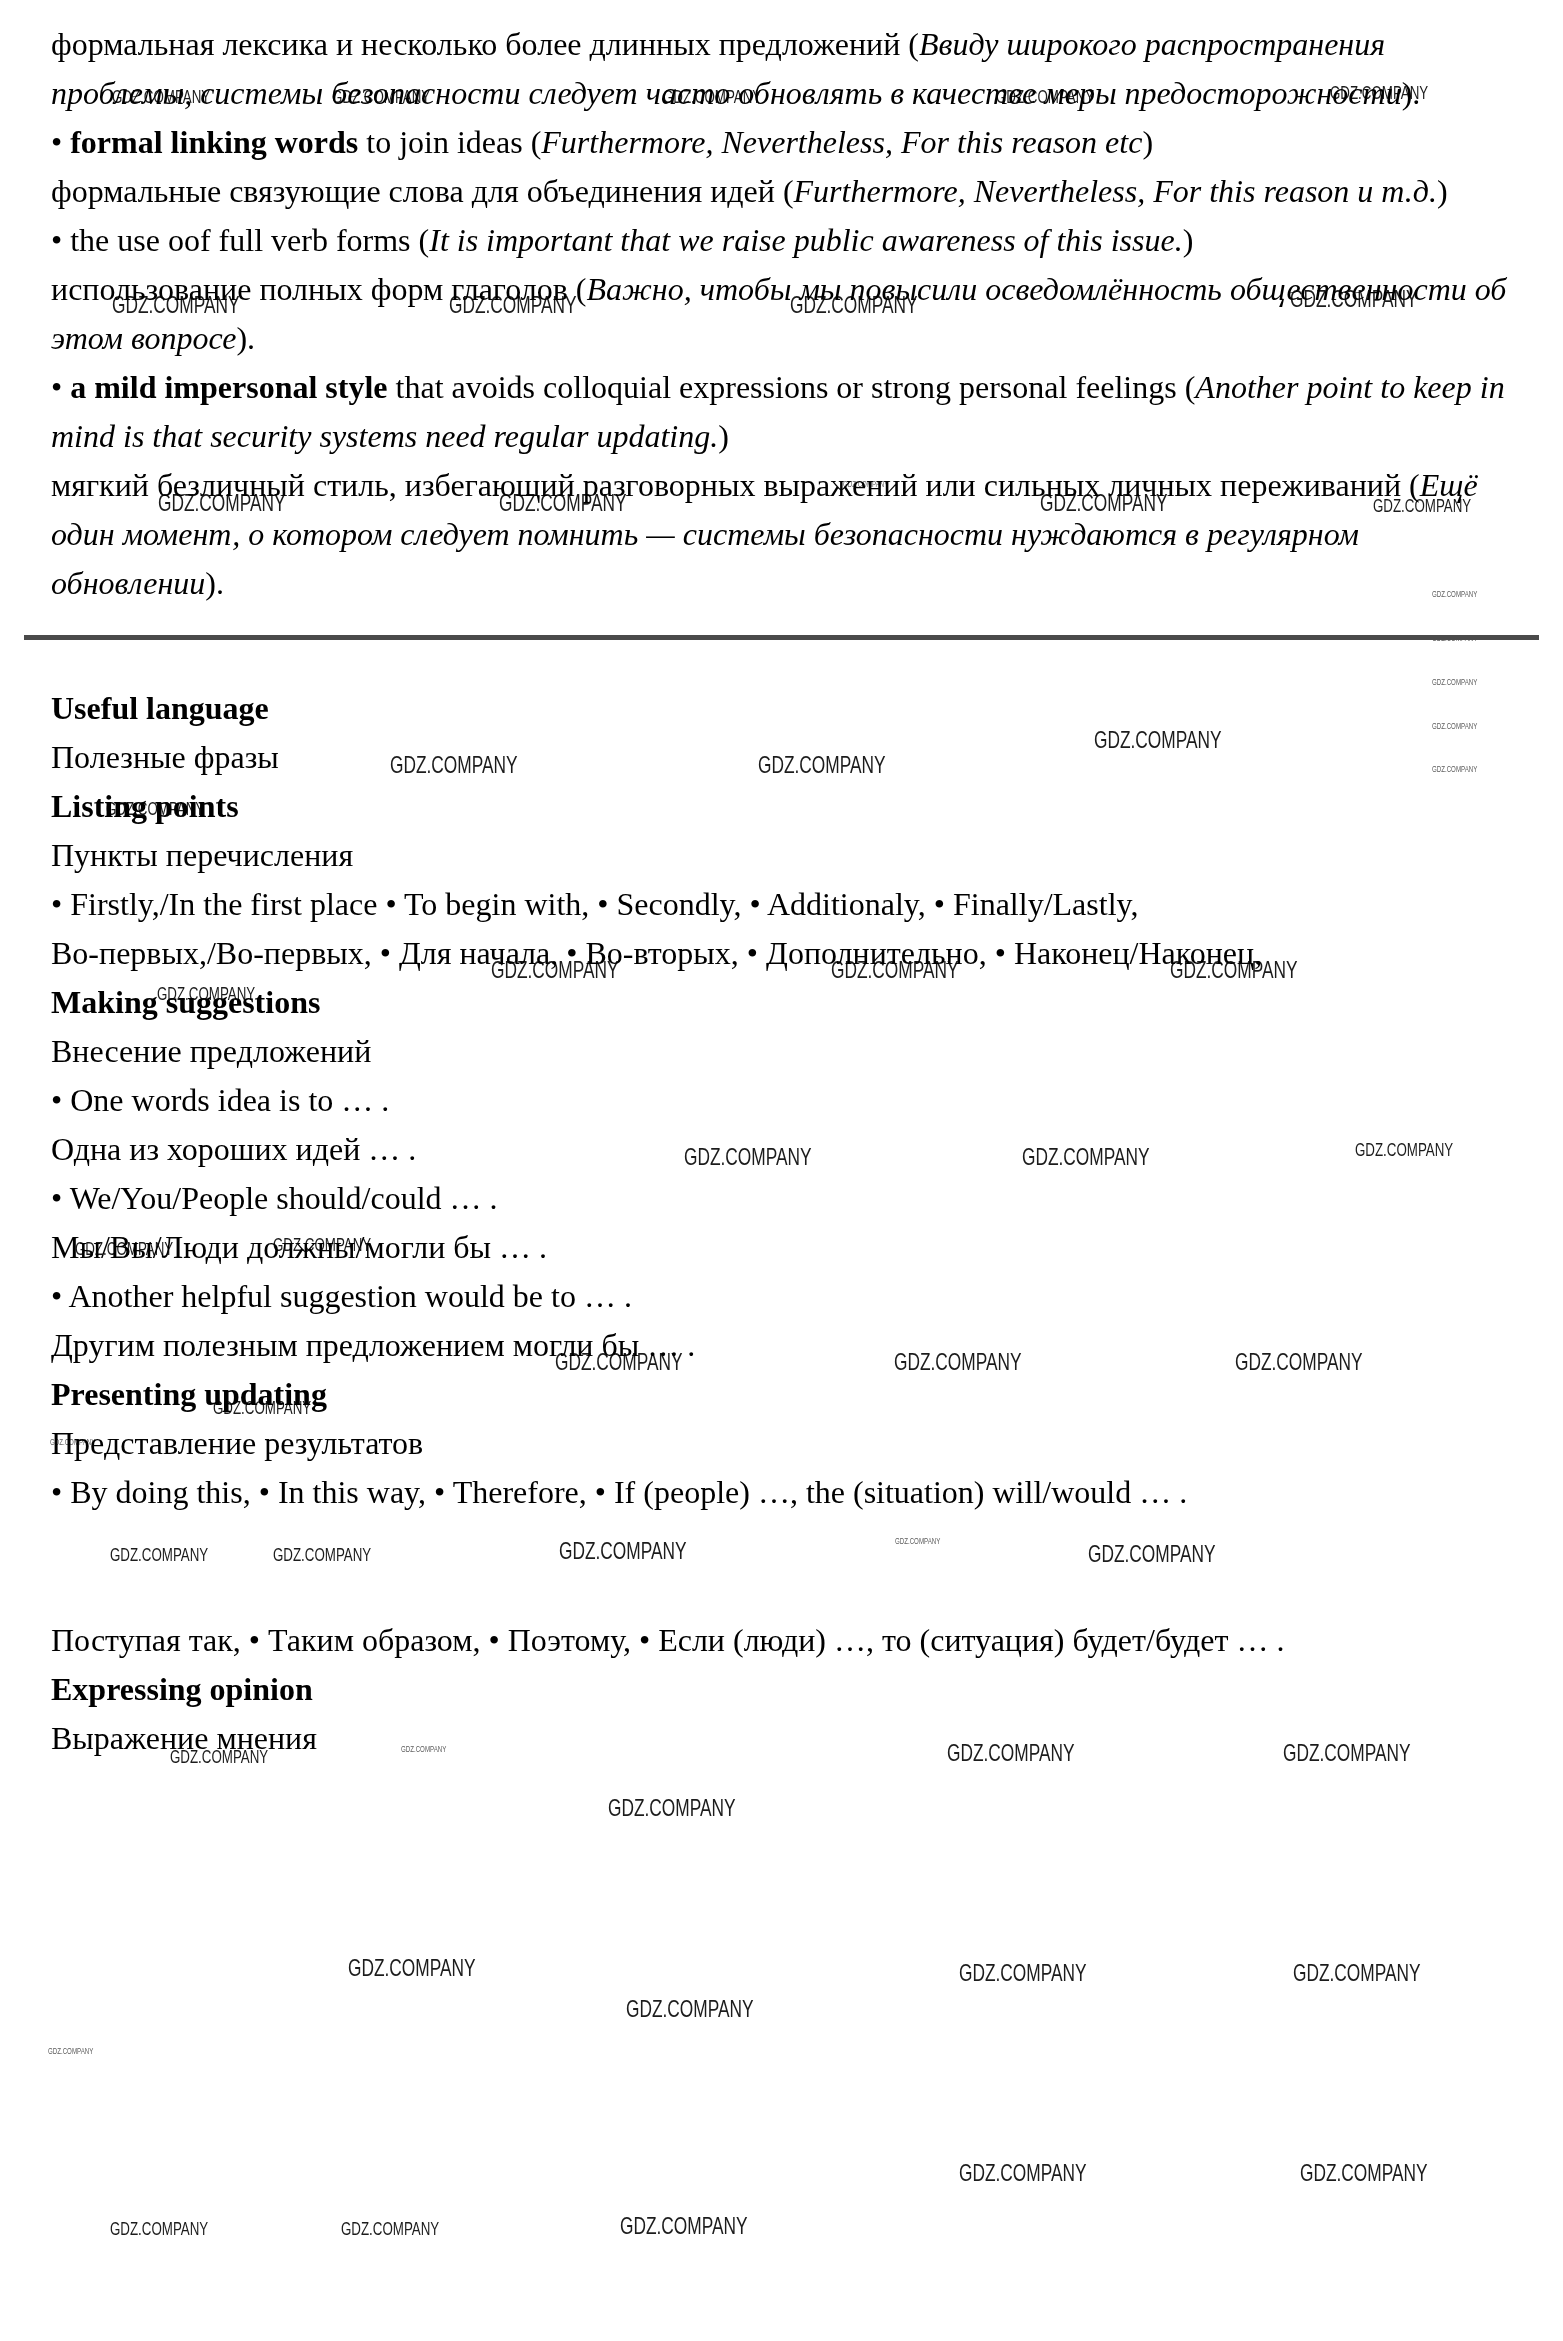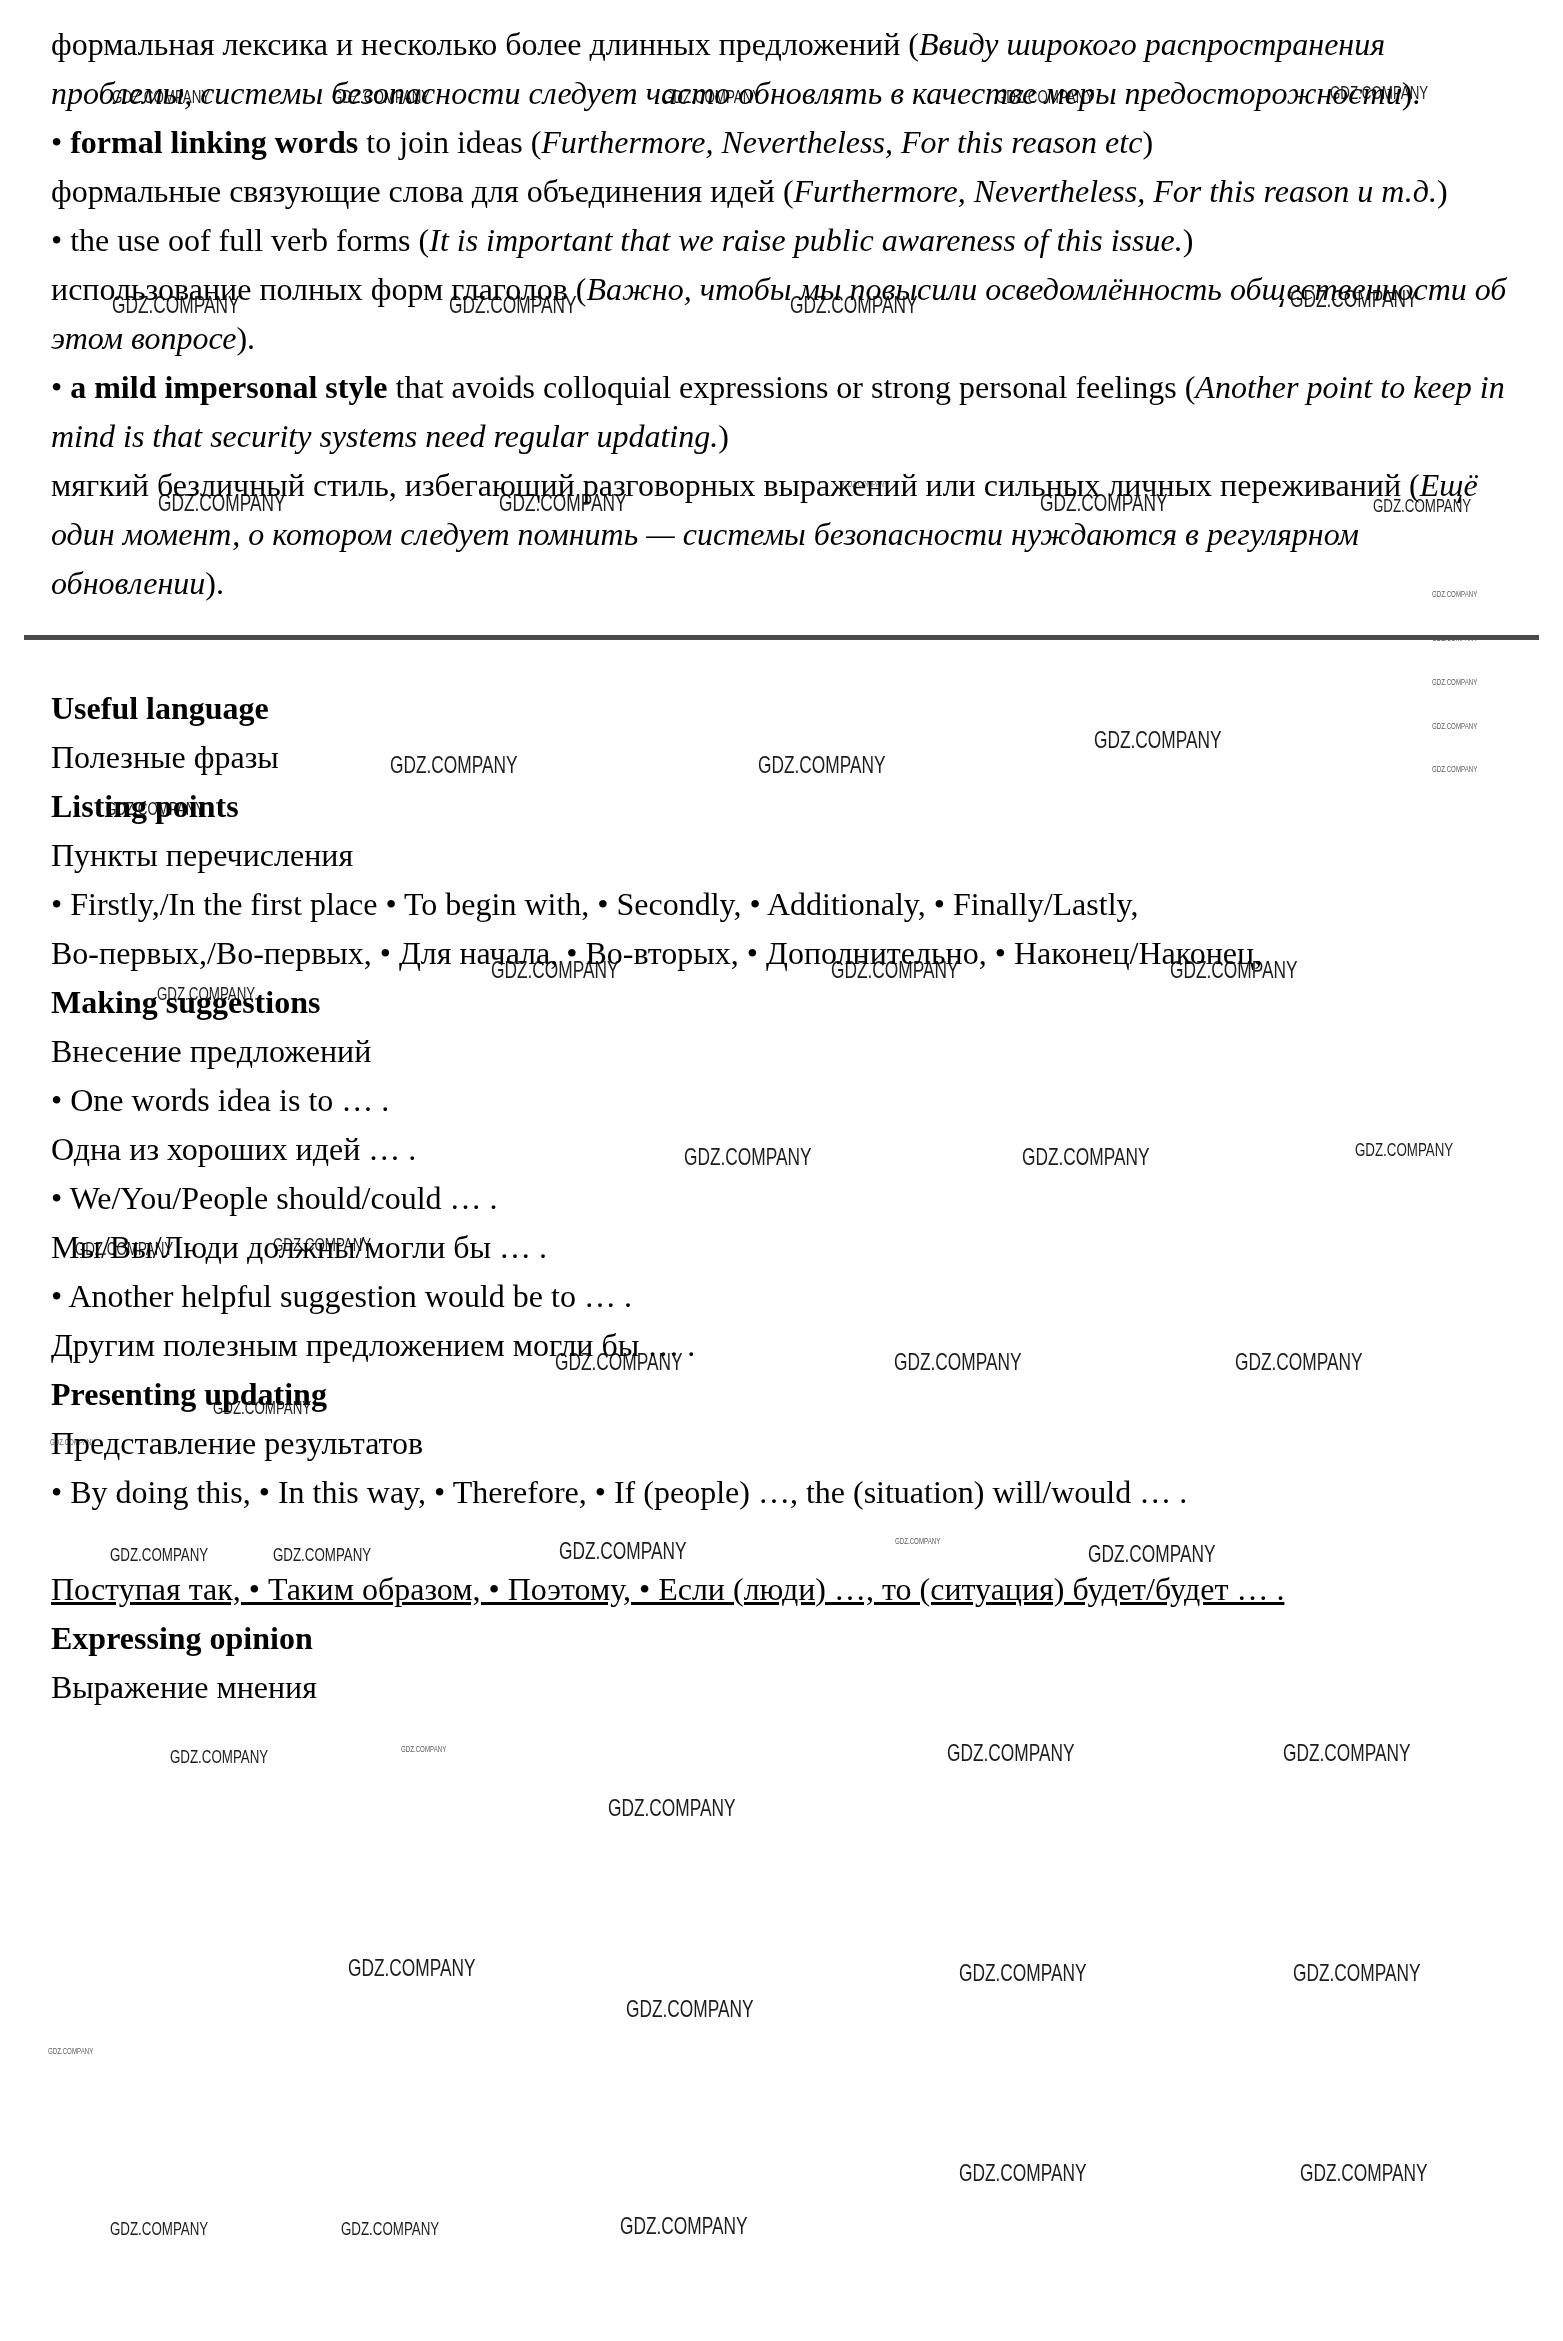--- a/index.html
+++ b/index.html
@@ -13,21 +13,21 @@
     color: #000000;
   }
   .doc-body {
     position: relative;
     z-index: 2;
     padding: 19.6px 47px 0 51px;
     font-size: 32px;
     line-height: 49px;
   }
   .para { margin: 0; }
-  .para.gap-top { margin-top: 48px; text-decoration: underline; }
+  .para.gap-top { margin-top: 99px; }
   .b { font-weight: bold; }
   .i { font-style: italic; }
   .divider {
     border: none;
     border-top: 5.3px solid #4a4a4a;
     margin: 27px -22.6px 44px -27px;
   }
   .wm-layer {
     position: absolute;
     inset: 0;

